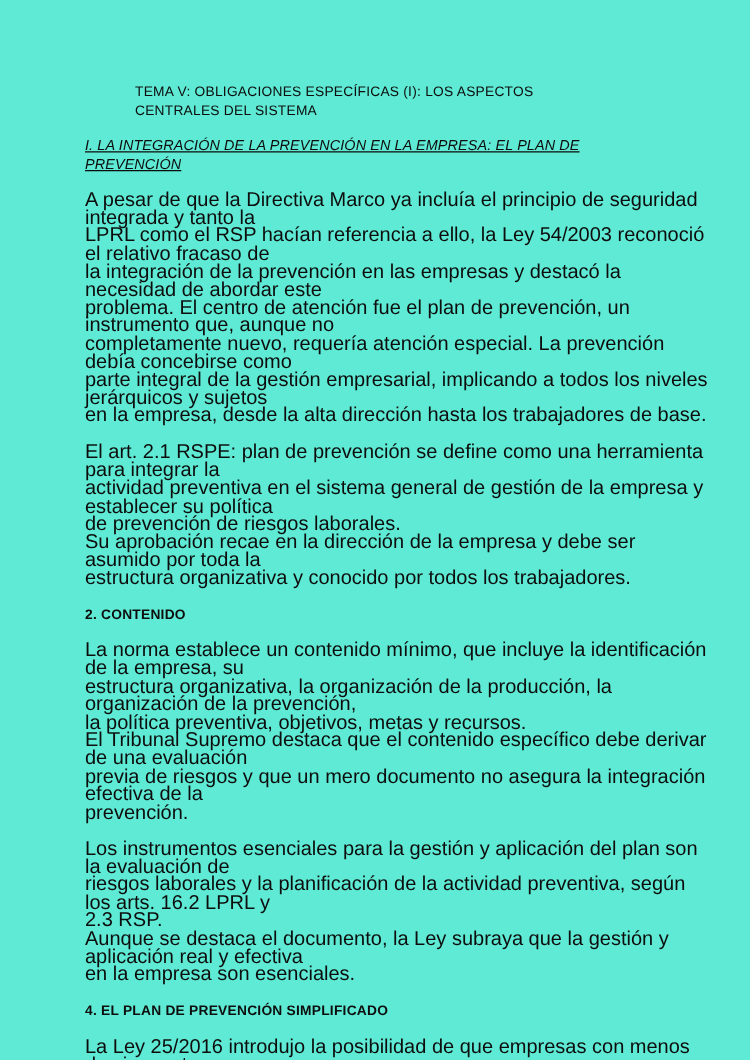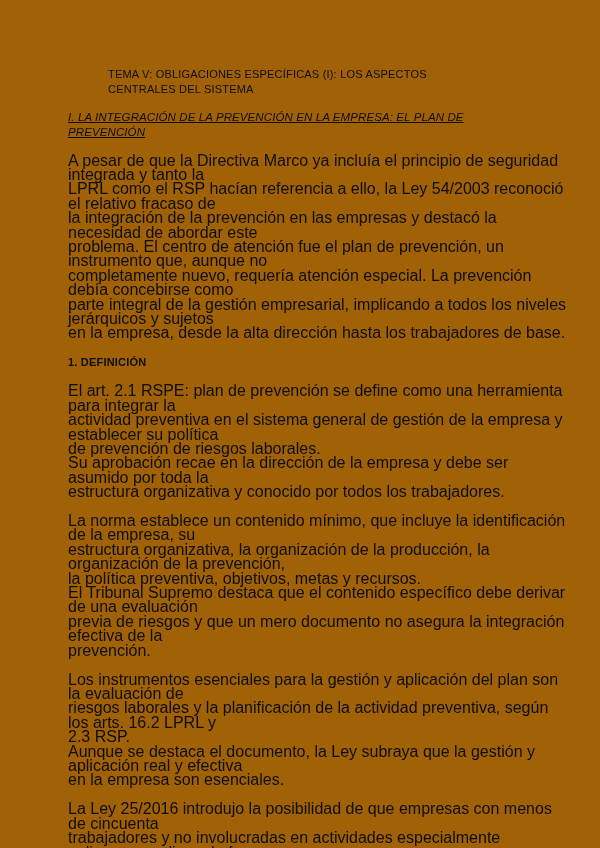--- a/index.html
+++ b/index.html
@@ -10,21 +10,21 @@
   body {
     width: 600px;
     height: 848px;
     background: #e8e8e8;
     font-family: "Liberation Sans", sans-serif;
   }
   .page {
     position: relative;
     width: 600px;
     height: 848px;
-    background: #a16207;
+    background: #5eead4;
     color: #0d0d0d;
     padding: 67px 18px 0 68px;
     overflow: hidden;
   }
   .line {
     white-space: pre-line;
   }
   .doc-title {
     margin: 0 0 14px 40px;
     font-size: 11px;
@@ -70,40 +70,41 @@
 
   <p class="body-par line">A pesar de que la Directiva Marco ya incluía el principio de seguridad integrada y tanto la
 LPRL como el RSP hacían referencia a ello, la Ley 54/2003 reconoció el relativo fracaso de
 la integración de la prevención en las empresas y destacó la necesidad de abordar este
 problema. El centro de atención fue el plan de prevención, un instrumento que, aunque no
 completamente nuevo, requería atención especial. La prevención debía concebirse como
 parte integral de la gestión empresarial, implicando a todos los niveles jerárquicos y sujetos
 en la empresa, desde la alta dirección hasta los trabajadores de base.</p>
 
 
-  <h2 class="sec-heading line">1. DEFINICIÓN</h2>
 
   <p class="body-par line">El art. 2.1 RSPE: plan de prevención se define como una herramienta para integrar la
 actividad preventiva en el sistema general de gestión de la empresa y establecer su política
 de prevención de riesgos laborales.
 Su aprobación recae en la dirección de la empresa y debe ser asumido por toda la
 estructura organizativa y conocido por todos los trabajadores.</p>
 
+  <h2 class="sec-heading line">2. CONTENIDO</h2>
 
   <p class="body-par line">La norma establece un contenido mínimo, que incluye la identificación de la empresa, su
 estructura organizativa, la organización de la producción, la organización de la prevención,
 la política preventiva, objetivos, metas y recursos.
 El Tribunal Supremo destaca que el contenido específico debe derivar de una evaluación
 previa de riesgos y que un mero documento no asegura la integración efectiva de la
 prevención.</p>
 
 
   <p class="body-par line">Los instrumentos esenciales para la gestión y aplicación del plan son la evaluación de
 riesgos laborales y la planificación de la actividad preventiva, según los arts. 16.2 LPRL y
 2.3 RSP.
 Aunque se destaca el documento, la Ley subraya que la gestión y aplicación real y efectiva
 en la empresa son esenciales.</p>
 
+  <h2 class="sec-heading line">4. EL PLAN DE PREVENCIÓN SIMPLIFICADO</h2>
 
   <p class="body-par line">La Ley 25/2016 introdujo la posibilidad de que empresas con menos de cincuenta
 trabajadores y no involucradas en actividades especialmente peligrosas realicen de forma</p>
 
 </div>
 
 </body></html>

